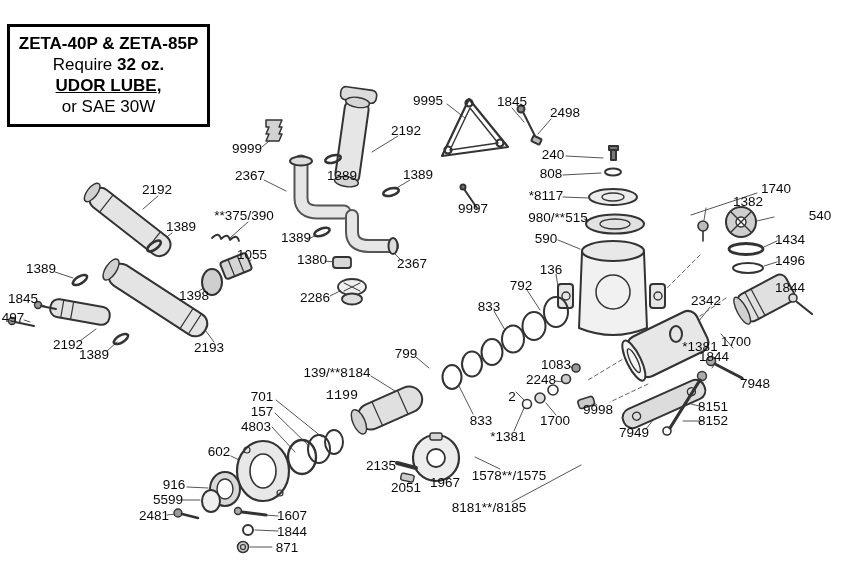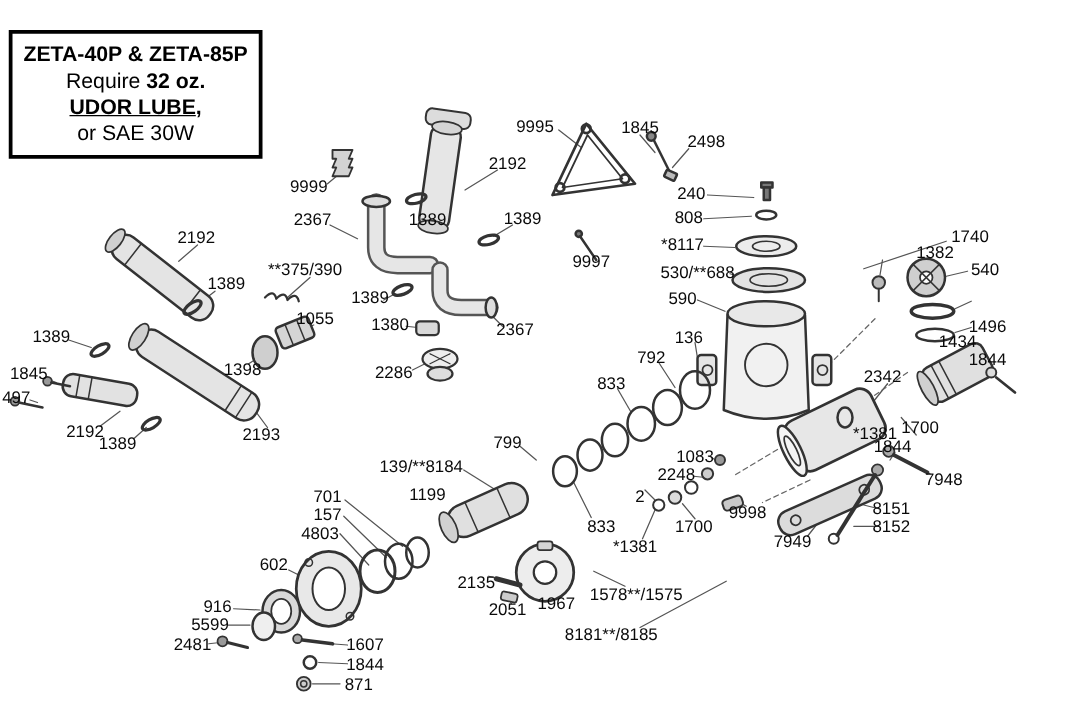--- a/index.html
+++ b/index.html
@@ -342,26 +342,26 @@
       <span class="part-label" style="left: 553px; top: 155px;">240</span>
       <span class="part-label" style="left: 342px; top: 176px;">1389</span>
       <span class="part-label" style="left: 551px; top: 174px;">808</span>
       <span class="part-label" style="left: 250px; top: 176px;">2367</span>
       <span class="part-label" style="left: 418px; top: 175px;">1389</span>
       <span class="part-label" style="left: 546px; top: 196px;">*8117</span>
       <span class="part-label" style="left: 157px; top: 190px;">2192</span>
       <span class="part-label" style="left: 776px; top: 189px;">1740</span>
       <span class="part-label" style="left: 473px; top: 209px;">9997</span>
       <span class="part-label" style="left: 704px; top: 202px; margin-left: 44px;">1382</span>
-      <span class="part-label" style="left: 558px; top: 218px;">530/**688</span>
-      <span class="part-label" style="left: 788px; top: 216px;">540</span>
+      <span class="part-label" style="left: 558px; top: 218px;">980/**515</span>
+      <span class="part-label" style="left: 820px; top: 216px;">540</span>
       <span class="part-label" style="left: 244px; top: 216px;">**375/390</span>
       <span class="part-label" style="left: 181px; top: 227px;">1389</span>
       <span class="part-label" style="left: 546px; top: 239px;">590</span>
-      <span class="part-label" style="left: 766px; top: 240px; margin-top: 33px;">1434</span>
+      <span class="part-label" style="left: 790px; top: 240px;">1434</span>
       <span class="part-label" style="left: 296px; top: 238px;">1389</span>
       <span class="part-label" style="left: 252px; top: 255px;">1055</span>
       <span class="part-label" style="left: 790px; top: 261px;">1496</span>
       <span class="part-label" style="left: 312px; top: 260px;">1380</span>
       <span class="part-label" style="left: 412px; top: 264px;">2367</span>
       <span class="part-label" style="left: 551px; top: 270px;">136</span>
       <span class="part-label" style="left: 41px; top: 269px;">1389</span>
       <span class="part-label" style="left: 521px; top: 286px;">792</span>
       <span class="part-label" style="left: 790px; top: 288px;">1844</span>
       <span class="part-label" style="left: 315px; top: 298px;">2286</span>
@@ -375,21 +375,21 @@
       <span class="part-label" style="left: 209px; top: 348px;">2193</span>
       <span class="part-label" style="left: 406px; top: 354px;">799</span>
       <span class="part-label" style="left: 556px; top: 365px;">1083</span>
       <span class="part-label" style="left: 337px; top: 373px;">139/**8184</span>
       <span class="part-label" style="left: 541px; top: 380px;">2248</span>
       <span class="part-label" style="left: 755px; top: 364px; margin-top: 20px;">7948</span>
       <span class="part-label" style="left: 736px; top: 342px;">1700</span>
       <span class="part-label" style="left: 700px; top: 347px;">*1381</span>
       <span class="part-label" style="left: 714px; top: 357px;">1844</span>
       <span class="part-label" style="left: 262px; top: 397px;">701</span>
-      <span class="part-label" style="left: 342px; top: 396px;">1199</span>
+      <span class="part-label" style="left: 342px; top: 396px; font-family: Liberation Mono, monospace;">1199</span>
       <span class="part-label" style="left: 512px; top: 397px;">2</span>
       <span class="part-label" style="left: 262px; top: 412px;">157</span>
       <span class="part-label" style="left: 598px; top: 410px;">9998</span>
       <span class="part-label" style="left: 713px; top: 407px;">8151</span>
       <span class="part-label" style="left: 256px; top: 427px;">4803</span>
       <span class="part-label" style="left: 481px; top: 421px;">833</span>
       <span class="part-label" style="left: 555px; top: 421px;">1700</span>
       <span class="part-label" style="left: 713px; top: 421px;">8152</span>
       <span class="part-label" style="left: 634px; top: 433px;">7949</span>
       <span class="part-label" style="left: 508px; top: 437px;">*1381</span>

